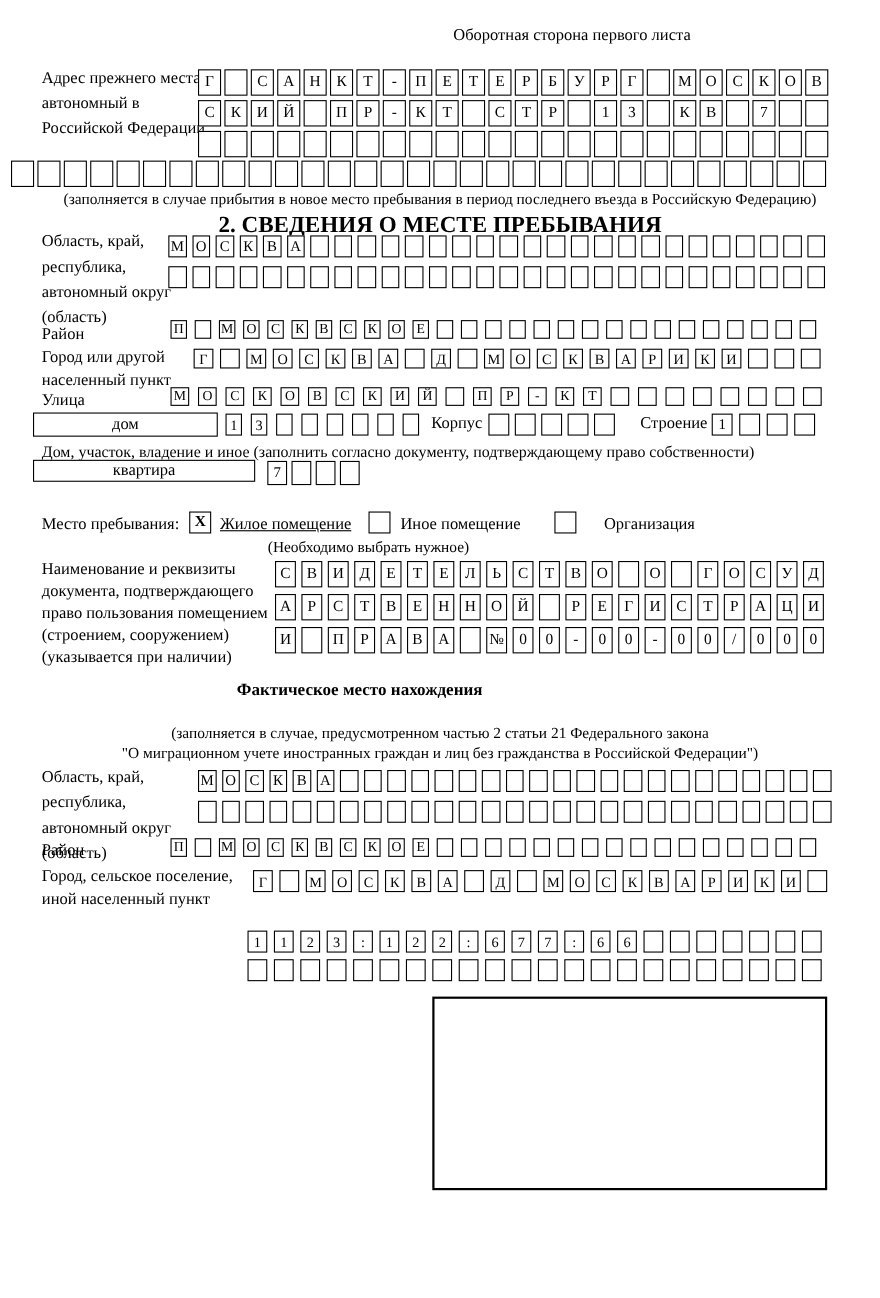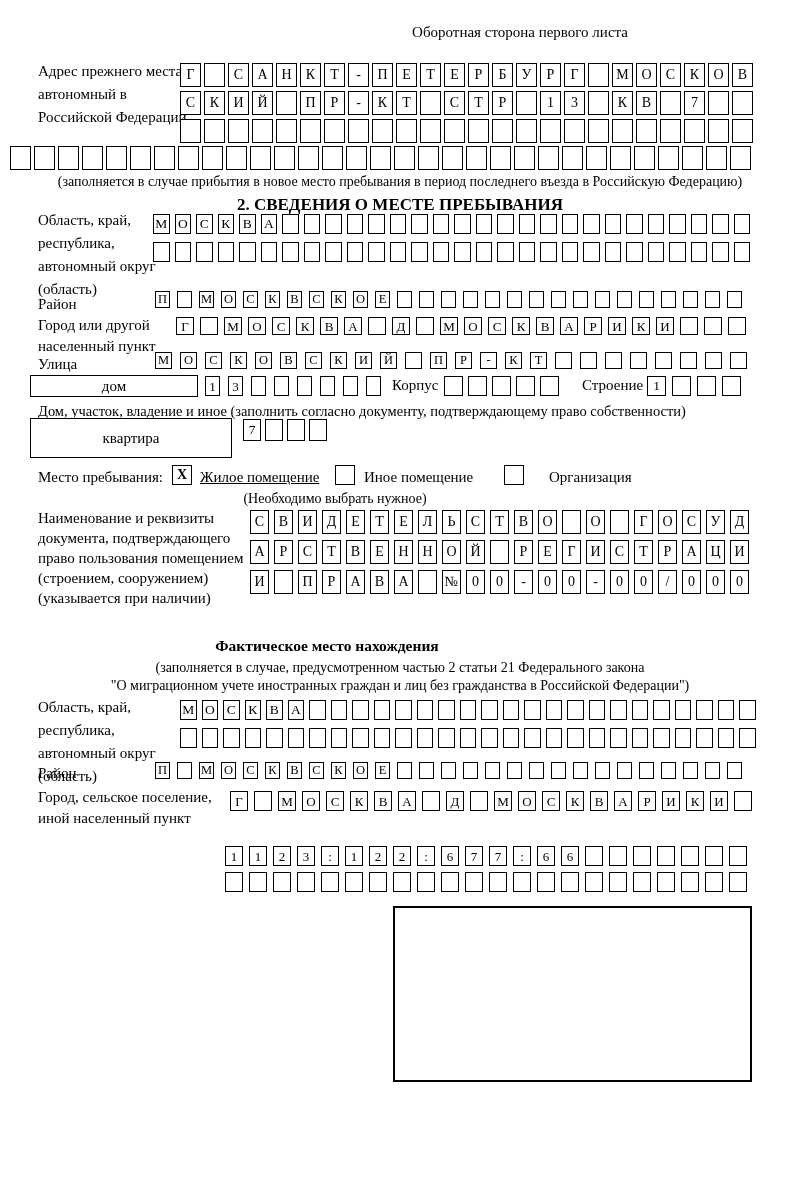--- a/index.html
+++ b/index.html
@@ -157,21 +157,21 @@
       <span class="cell"></span>
       <span class="cell"></span>
       <span class="cell"></span>
       <span class="cell"></span>
       <span class="cell"></span>
       <span class="cell"></span>
       <span class="cell"></span>
     </div>
   <div class="t center fs14" style="left:0; top:173px; width:800px;">(заполняется в случае прибытия в новое место пребывания в период последнего въезда в Российскую Федерацию)</div>
 
-  <div class="t center bold" style="left:0; top:193px; width:800px; font-size:17px;">2. СВЕДЕНИЯ О МЕСТЕ ПРЕБЫВАНИЯ</div>
+  <div class="t center bold" style="left:0; top:193px; width:800px; font-size:21px;">2. СВЕДЕНИЯ О МЕСТЕ ПРЕБЫВАНИЯ</div>
 
   <div class="t" style="left:38px; top:209px; width:118px;">Область, край, республика, автономный округ (область)</div>
   <div class="cells cells-b" style="left:153px; top:214px;">
       <span class="cell">М</span>
       <span class="cell">О</span>
       <span class="cell">С</span>
       <span class="cell">К</span>
       <span class="cell">В</span>
       <span class="cell">А</span>
       <span class="cell"></span>
@@ -336,21 +336,21 @@
     </div>
   <div class="t one" style="left:582px; top:374px;">Строение</div>
   <div class="cells cells-h" style="left:647px; top:376px;">
       <span class="cell">1</span>
       <span class="cell"></span>
       <span class="cell"></span>
       <span class="cell"></span>
     </div>
   <div class="t fs145 one" style="left:38px; top:402px;">Дом, участок, владение и иное (заполнить согласно документу, подтверждающему право собственности)</div>
 
-  <div class="labelbox" style="left:30px; top:418px; width:202px; height:40px;">квартира</div>
+  <div class="labelbox" style="left:30px; top:418px; width:202px; height:20px;">квартира</div>
   <div class="cells cells-i" style="left:243px; top:419px;">
       <span class="cell">7</span>
       <span class="cell"></span>
       <span class="cell"></span>
       <span class="cell"></span>
     </div>
 
   <div class="t one" style="left:38px; top:466px;">Место пребывания:</div>
   <div class="checkbox" style="left:172px; top:465px;">X</div>
   <div class="t one" style="left:200px; top:466px;text-decoration:underline;">Жилое помещение</div>
@@ -424,21 +424,21 @@
       <span class="cell">0</span>
       <span class="cell">-</span>
       <span class="cell">0</span>
       <span class="cell">0</span>
       <span class="cell">/</span>
       <span class="cell">0</span>
       <span class="cell">0</span>
       <span class="cell">0</span>
     </div>
 
-  <div class="t center bold" style="left:0; top:634px; width:654px; font-size:15.5px;">Фактическое место нахождения</div>
+  <div class="t center bold" style="left:0; top:616px; width:654px; font-size:15.5px;">Фактическое место нахождения</div>
   <div class="t center fs14" style="left:0; top:659px; width:800px;">(заполняется в случае, предусмотренном частью 2 статьи 21 Федерального закона</div>
   <div class="t center fs14" style="left:0; top:677px; width:800px;">"О миграционном учете иностранных граждан и лиц без гражданства в Российской Федерации")</div>
 
   <div class="t" style="left:38px; top:696px; width:155px;">Область, край, республика, автономный округ (область)</div>
   <div class="cells cells-b" style="left:180px; top:700px;">
       <span class="cell">М</span>
       <span class="cell">О</span>
       <span class="cell">С</span>
       <span class="cell">К</span>
       <span class="cell">В</span>

